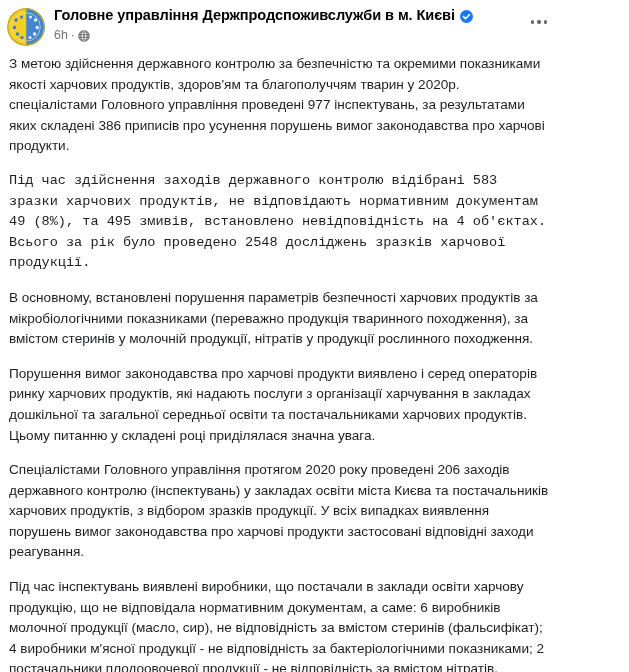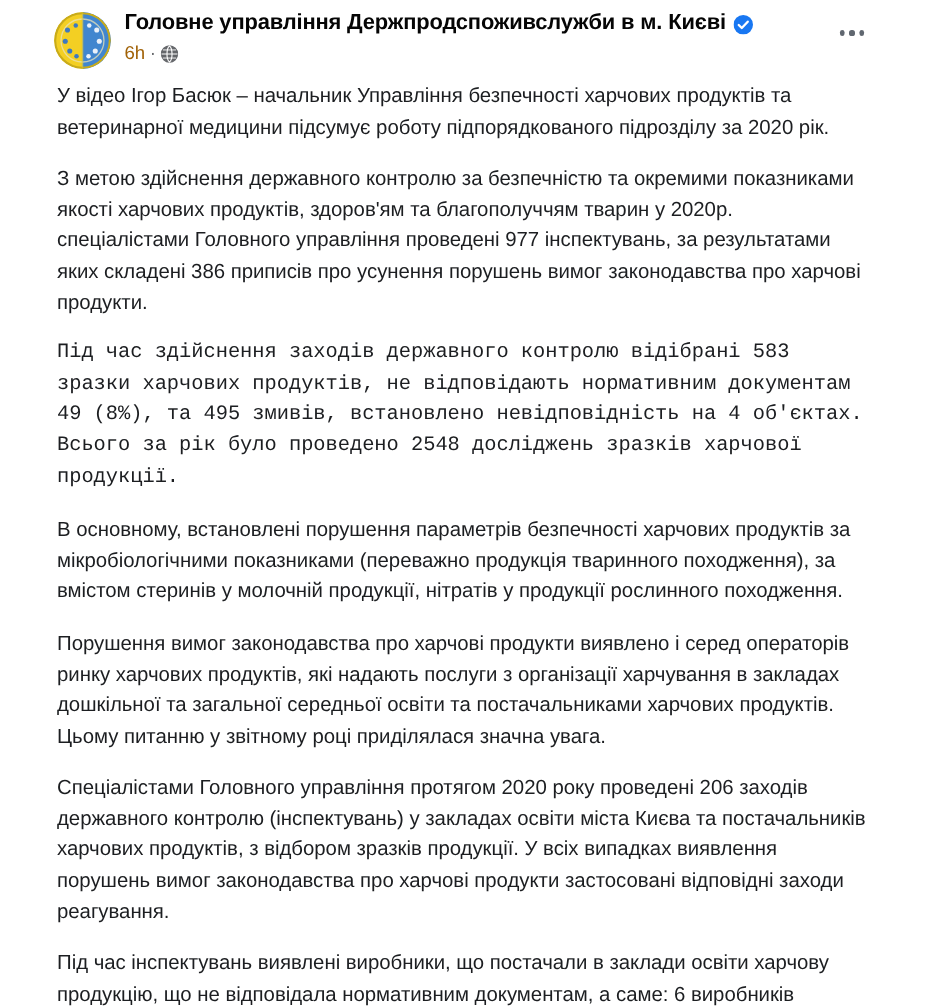--- a/index.html
+++ b/index.html
@@ -15,21 +15,20 @@
     color: #1c1e21;
     overflow: hidden;
   }
 
   .post {
     width: 564px;
     height: 672px;
     background: #ffffff;
     box-sizing: border-box;
     position: relative;
-    margin-left: 29px;
   }
 
   
   .post-header {
     display: flex;
     align-items: flex-start;
     padding: 7px 10px 0 7px;
     position: relative;
     height: 48px;
     box-sizing: border-box;
@@ -82,21 +81,21 @@
   .verified-badge svg { display:block; width: 13px; height: 13px; }
 
   .meta-row {
     display: flex;
     align-items: center;
     margin-top: 4px;
     line-height: 14px;
   }
   .meta-time {
     font-size: 12.4px;
-    color: #a16207;
+    color: #737373;
   }
   .meta-dot {
     font-size: 12.4px;
     color: #65676b;
     margin: 0 3px;
   }
   .globe-icon {
     width: 12px;
     height: 12px;
     display: inline-block;
@@ -207,23 +206,22 @@
     </div>
 
     <div class="more-button">
       <span class="dot"></span>
       <span class="dot"></span>
       <span class="dot"></span>
     </div>
   </div>
 
   <div class="post-body">
-    <p>У відео Ігор Басюк – начальник Управління безпечності харчових продуктів та ветеринарної медицини підсумує роботу підпорядкованого підрозділу за 2020 рік.</p>
     <p>З метою здійснення державного контролю за безпечністю та окремими показниками якості харчових продуктів, здоров'ям та благополуччям тварин у 2020р. спеціалістами Головного управління проведені 977 інспектувань, за результатами яких складені 386 приписів про усунення порушень вимог законодавства про харчові продукти.</p>
     <p class="tight">Під час здійснення заходів державного контролю відібрані 583 зразки харчових продуктів, не відповідають нормативним документам 49 (8%), та 495 змивів, встановлено невідповідність на 4 об'єктах.<br>Всього за рік було проведено 2548 досліджень зразків харчової продукції.</p>
     <p>В основному, встановлені порушення параметрів безпечності харчових продуктів за мікробіологічними показниками (переважно продукція тваринного походження), за вмістом стеринів у молочній продукції, нітратів у продукції рослинного походження.</p>
-    <p>Порушення вимог законодавства про харчові продукти виявлено і серед операторів ринку харчових продуктів, які надають послуги з організації харчування в закладах дошкільної та загальної середньої освіти та постачальниками харчових продуктів. Цьому питанню у звітному році приділялася значна увага.</p>
+    <p>Порушення вимог законодавства про харчові продукти виявлено і серед операторів ринку харчових продуктів, які надають послуги з організації харчування в закладах дошкільної та загальної середньої освіти та постачальниками харчових продуктів. Цьому питанню у складені році приділялася значна увага.</p>
     <p>Спеціалістами Головного управління протягом 2020 року проведені 206 заходів державного контролю (інспектувань) у закладах освіти міста Києва та постачальників харчових продуктів, з відбором зразків продукції. У всіх випадках виявлення порушень вимог законодавства про харчові продукти застосовані відповідні заходи реагування.</p>
     <p>Під час інспектувань виявлені виробники, що постачали в заклади освіти харчову продукцію, що не відповідала нормативним документам, а саме: 6 виробників молочної продукції (масло, сир), не відповідність за вмістом стеринів (фальсифікат); 4 виробники м'ясної продукції - не відповідність за бактеріологічними показниками; 2 постачальники плодоовочевої продукції - не відповідність за вмістом нітратів.</p>
 
   </div>
 
 </div>
 
 </body></html>

